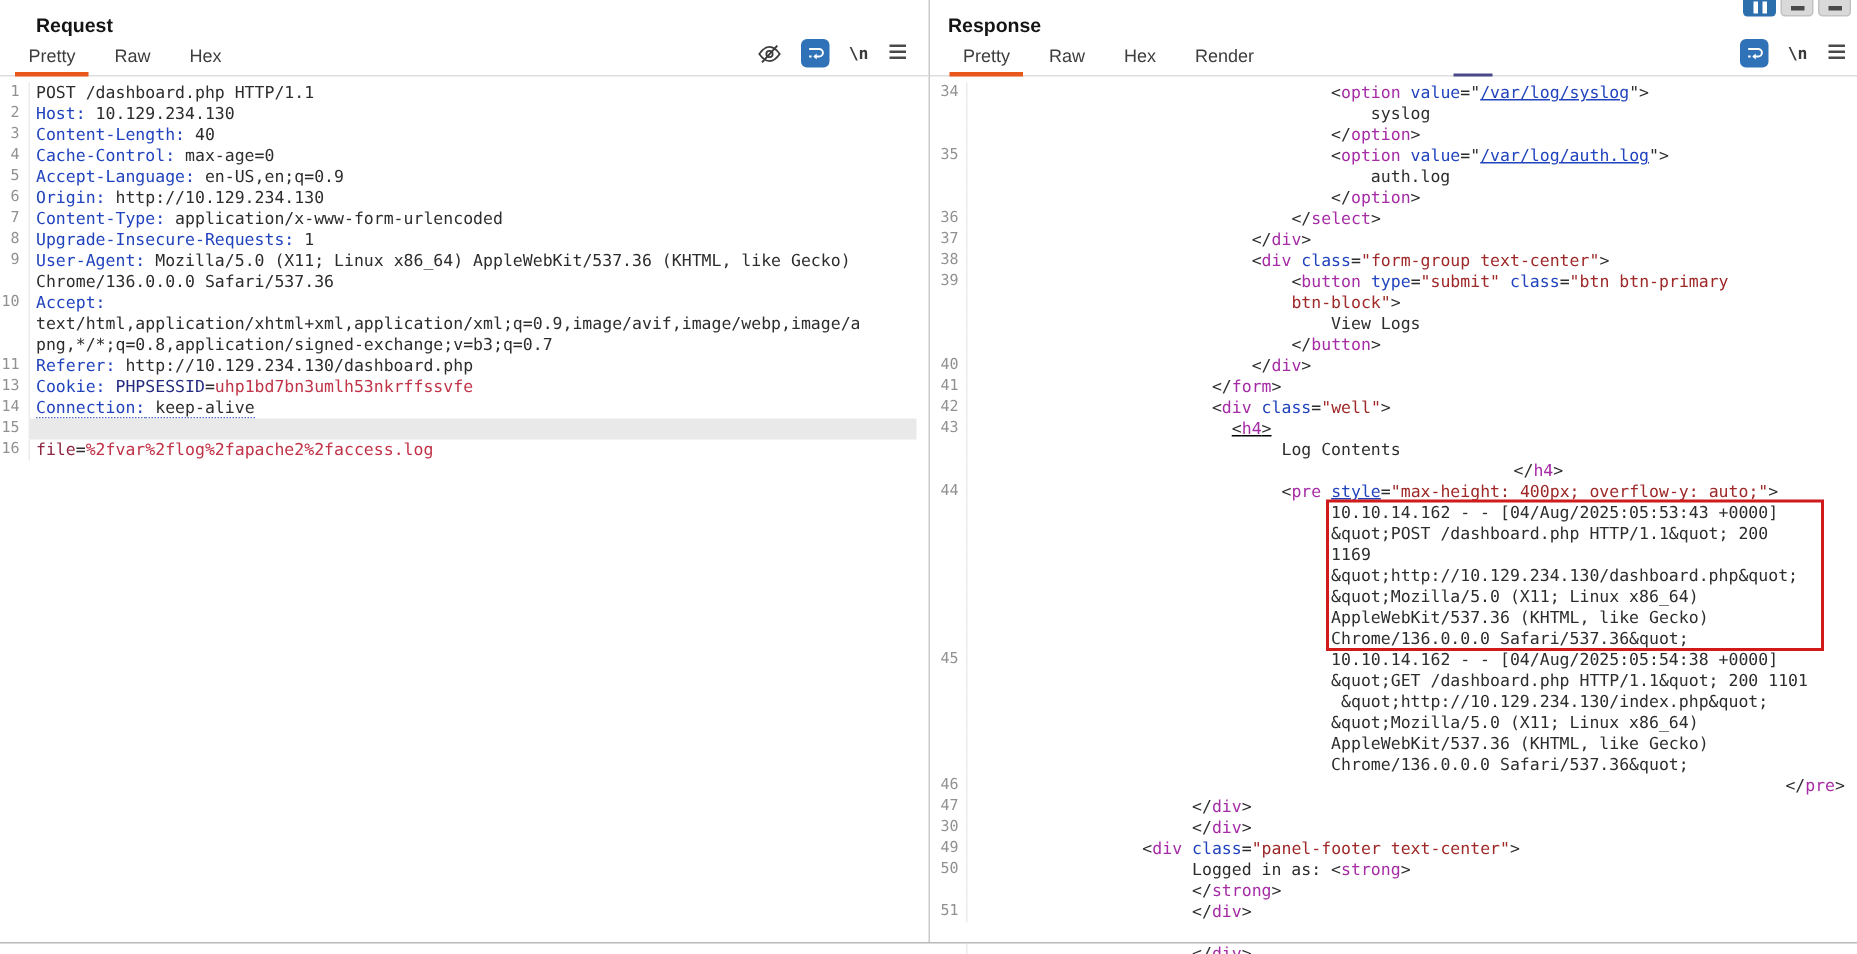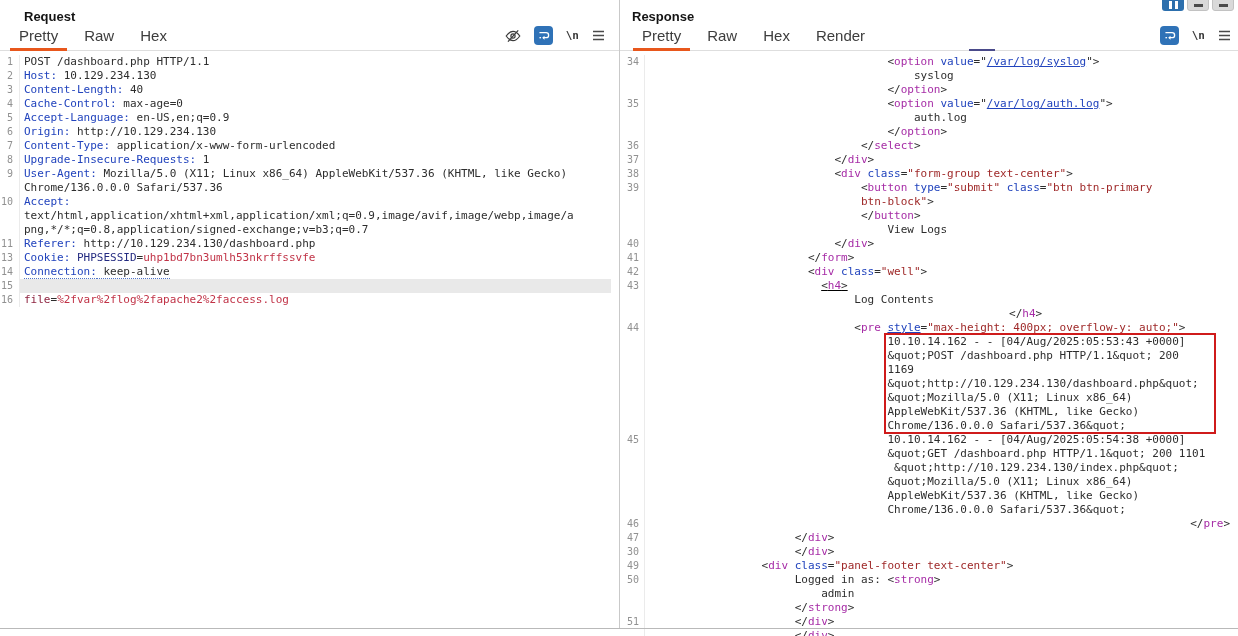--- a/index.html
+++ b/index.html
@@ -6,21 +6,21 @@
   body{width:1238px;height:636px;position:relative;overflow:hidden;
        font-family:"Liberation Sans",sans-serif;-webkit-font-smoothing:antialiased;}
   .panel{position:absolute;top:0;height:628px;background:#fff;}
   #req-panel{left:0;width:619px;border-right:1px solid #c9c9c9;}
   #res-panel{left:620px;width:618px;}
   .ptitle{font-weight:bold;font-size:13px;color:#141414;padding:9px 0 0 24px;height:17px;}
   #res-panel .ptitle{padding-left:12px;}
   .tabbar{position:relative;height:24px;border-bottom:1px solid #dedede;
           padding-left:10px;display:flex;align-items:flex-end;}
   #res-panel .tabbar{padding-left:13px;}
-  .tab{font-size:15px;color:#3d3d3d;padding:4px 9px 6px 9px;position:relative;margin-right:8px;}
+  .tab{font-size:12px;color:#3d3d3d;padding:4px 9px 6px 9px;position:relative;margin-right:8px;}
   .tab.active::after{content:"";position:absolute;left:0;right:0;bottom:-1px;height:3px;background:#e8571c;}
   .ticons{position:absolute;right:14px;bottom:5px;display:flex;gap:13px;align-items:center;}
   #res-panel .ticons{right:7px;}
   .icon16{width:16px;height:16px;display:block;}
   .wrapbtn{width:19px;height:19px;border-radius:4px;background:#2f72b7;display:flex;
            align-items:center;justify-content:center;}
   .nl{font-family:"DejaVu Sans Mono",monospace;font-size:11px;font-weight:bold;color:#3a3a3a;}
   
   .winbtns{position:absolute;top:-4px;right:4px;display:flex;gap:3px;z-index:6;}
   .wb{width:22px;height:15px;border-radius:3px;display:flex;align-items:flex-end;justify-content:center;padding-bottom:2px;box-sizing:border-box;}
@@ -237,25 +237,25 @@
       <div class="row">
         <span class="num">39</span>
         <div class="code" style="padding-left: calc(32ch + 4px);"><span class="sg-p">&lt;</span><span class="sg-tag">button</span><span class="sg-p"> </span><span class="sg-att">type</span><span class="sg-p">=</span><span class="sg-val">"submit"</span><span class="sg-p"> </span><span class="sg-att">class</span><span class="sg-p">=</span><span class="sg-val">"btn btn-primary</span></div>
       </div>
       <div class="row">
         <span class="num"></span>
         <div class="code" style="padding-left: calc(32ch + 4px);"><span class="sg-val">btn-block"</span><span class="sg-p">&gt;</span></div>
       </div>
       <div class="row">
         <span class="num"></span>
+        <div class="code" style="padding-left: calc(36ch + 4px);"><span class="sg-p">View Logs</span></div>
+      </div>
+      <div class="row">
+        <span class="num"></span>
         <div class="code" style="padding-left: calc(32ch + 4px);"><span class="sg-p">&lt;/</span><span class="sg-tag">button</span><span class="sg-p">&gt;</span></div>
-      </div>
-      <div class="row">
-        <span class="num"></span>
-        <div class="code" style="padding-left: calc(36ch + 4px);"><span class="sg-p">View Logs</span></div>
       </div>
       <div class="row">
         <span class="num">40</span>
         <div class="code" style="padding-left: calc(28ch + 4px);"><span class="sg-p">&lt;/</span><span class="sg-tag">div</span><span class="sg-p">&gt;</span></div>
       </div>
       <div class="row">
         <span class="num">41</span>
         <div class="code" style="padding-left: calc(24ch + 4px);"><span class="sg-p">&lt;/</span><span class="sg-tag">form</span><span class="sg-p">&gt;</span></div>
       </div>
       <div class="row">
@@ -344,24 +344,20 @@
         <span class="num">30</span>
         <div class="code" style="padding-left: calc(22ch + 4px);"><span class="sg-p">&lt;/</span><span class="sg-tag">div</span><span class="sg-p">&gt;</span></div>
       </div>
       <div class="row">
         <span class="num">49</span>
         <div class="code" style="padding-left: calc(17ch + 4px);"><span class="sg-p">&lt;</span><span class="sg-tag">div</span><span class="sg-p"> </span><span class="sg-att">class</span><span class="sg-p">=</span><span class="sg-val">"panel-footer text-center"</span><span class="sg-p">&gt;</span></div>
       </div>
       <div class="row">
         <span class="num">50</span>
         <div class="code" style="padding-left: calc(22ch + 4px);"><span class="sg-p">Logged in as: </span><span class="sg-p">&lt;</span><span class="sg-tag">strong</span><span class="sg-p">&gt;</span></div>
-      </div>
-      <div class="row">
-        <span class="num"></span>
-        <div class="code" style="padding-left: calc(26ch + 4px);"><span class="sg-p">admin</span></div>
       </div>
       <div class="row">
         <span class="num"></span>
         <div class="code" style="padding-left: calc(22ch + 4px);"><span class="sg-p">&lt;/</span><span class="sg-tag">strong</span><span class="sg-p">&gt;</span></div>
       </div>
       <div class="row">
         <span class="num">51</span>
         <div class="code" style="padding-left: calc(22ch + 4px);"><span class="sg-p">&lt;/</span><span class="sg-tag">div</span><span class="sg-p">&gt;</span></div>
       </div>
     </div>

